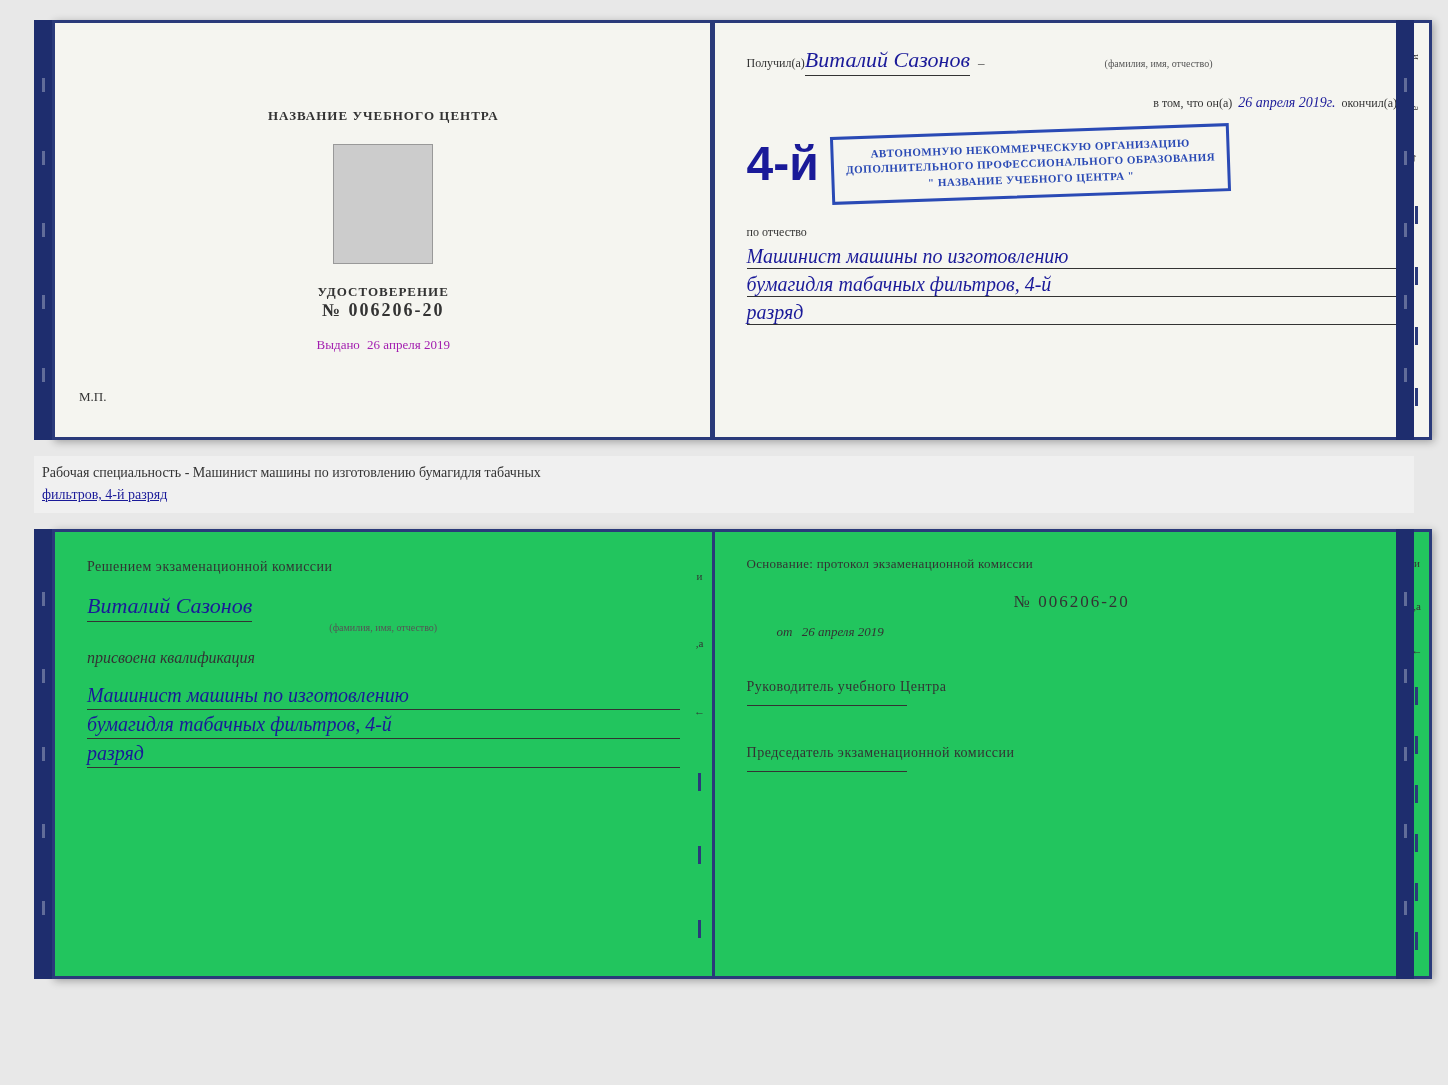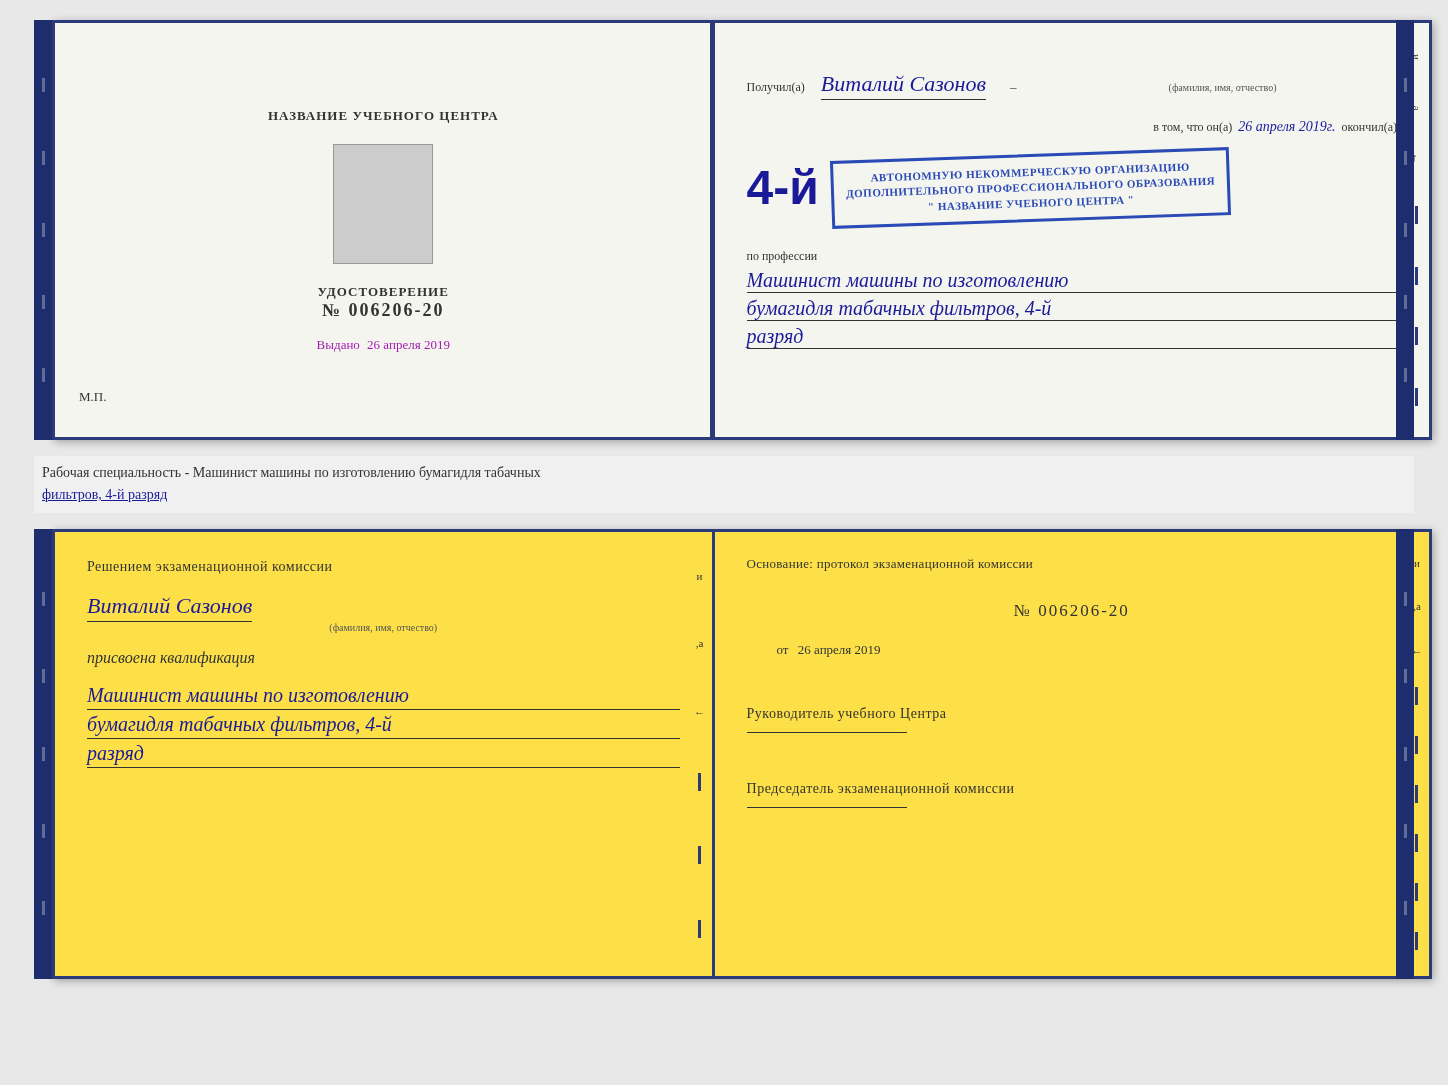--- a/index.html
+++ b/index.html
@@ -132,23 +132,22 @@
       bottom: 32px;
       left: 24px;
     }
 
     
     .cert-recipient-line {
       font-size: 13px;
       color: #333;
       display: flex;
       align-items: baseline;
-      gap: 16px;
+      gap: 0;
       flex-wrap: wrap;
-      margin-top: 24px;
     }
 
     .handwritten-name {
       font-family: 'Palatino Linotype', cursive, serif;
       font-size: 22px;
       color: #1a1a99;
       font-style: italic;
       border-bottom: 1px solid #333;
       padding-bottom: 2px;
       text-decoration: none;
@@ -209,41 +208,41 @@
     .info-strip-text .underline-blue {
       text-decoration: underline;
       color: #1a1a99;
     }
 
     
     .qual-book {
       display: flex;
       width: 100%;
       height: 450px;
-      background: #fde047;
+      background: #22c55e;
       border: 3px solid #2a3a7a;
       box-shadow: 2px 2px 8px rgba(0,0,0,0.3);
     }
 
     .qual-left {
       width: 48%;
       border-right: 3px solid #2a3a7a;
       padding: 24px 32px;
       display: flex;
       flex-direction: column;
       gap: 8px;
       position: relative;
     }
 
     .qual-right {
       width: 52%;
       padding: 24px 32px;
       display: flex;
       flex-direction: column;
-      gap: 13px;
+      gap: 4px;
       position: relative;
     }
 
     .qual-section-title {
       font-size: 14px;
       color: #333;
       letter-spacing: 0.5px;
       line-height: 1.5;
     }
 
@@ -446,21 +445,21 @@
         <div style="display:flex; align-items:center; gap:12px; margin-top:4px;">
           <span class="large-number">4-й</span>
           <div class="stamp-box">
             <div class="stamp-text">АВТОНОМНУЮ НЕКОММЕРЧЕСКУЮ ОРГАНИЗАЦИЮ</div>
             <div class="stamp-text">ДОПОЛНИТЕЛЬНОГО ПРОФЕССИОНАЛЬНОГО ОБРАЗОВАНИЯ</div>
             <div class="stamp-text">" НАЗВАНИЕ УЧЕБНОГО ЦЕНТРА "</div>
           </div>
         </div>
 
         <div style="margin-top:10px;">
-          <span class="cert-body-text">по профессии</span>
+          <span class="cert-body-text">по отчество</span>
           <span class="profession-handwritten">Машинист машины по изготовлению</span>
           <span class="profession-handwritten">бумагидля табачных фильтров, 4-й</span>
           <span class="profession-handwritten">разряд</span>
         </div>
 
         <div class="right-edge-decoration">
           <span class="cert-body-text" style="writing-mode:vertical-rl; font-size:11px;">и</span>
           <span class="cert-body-text" style="writing-mode:vertical-rl; font-size:11px;">,а</span>
           <span class="cert-body-text" style="writing-mode:vertical-rl; font-size:11px;">←</span>
           <div class="edge-dash"></div>
@@ -524,21 +523,21 @@
         </div>
       </div>
 
       <div class="qual-right">
         <div class="basis-text">Основание: протокол экзаменационной комиссии</div>
 
         <div style="margin-top:16px; text-align:center;">
           <span class="basis-number">№ 006206-20</span>
         </div>
 
-        <div class="basis-date" style="margin-top:8px; margin-left:30px;">
+        <div class="basis-date" style="margin-top:8px; margin-left:30px;font-style:italic;">
           <span>от</span>
           <span style="margin-left:6px;">26 апреля 2019</span>
         </div>
 
         <div style="margin-top:32px;">
           <div class="qual-section-title">Руководитель учебного Центра</div>
           <div class="signature-line"></div>
         </div>
 
         <div style="margin-top:32px;">

